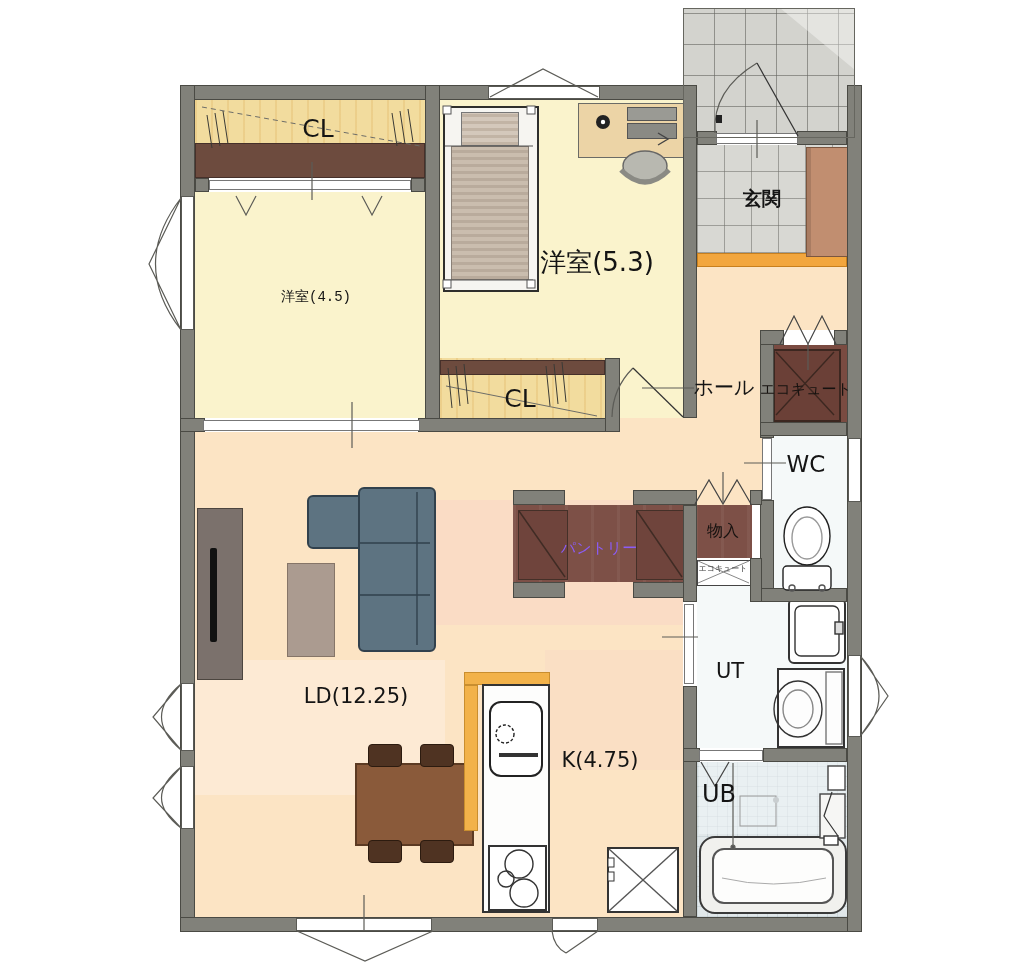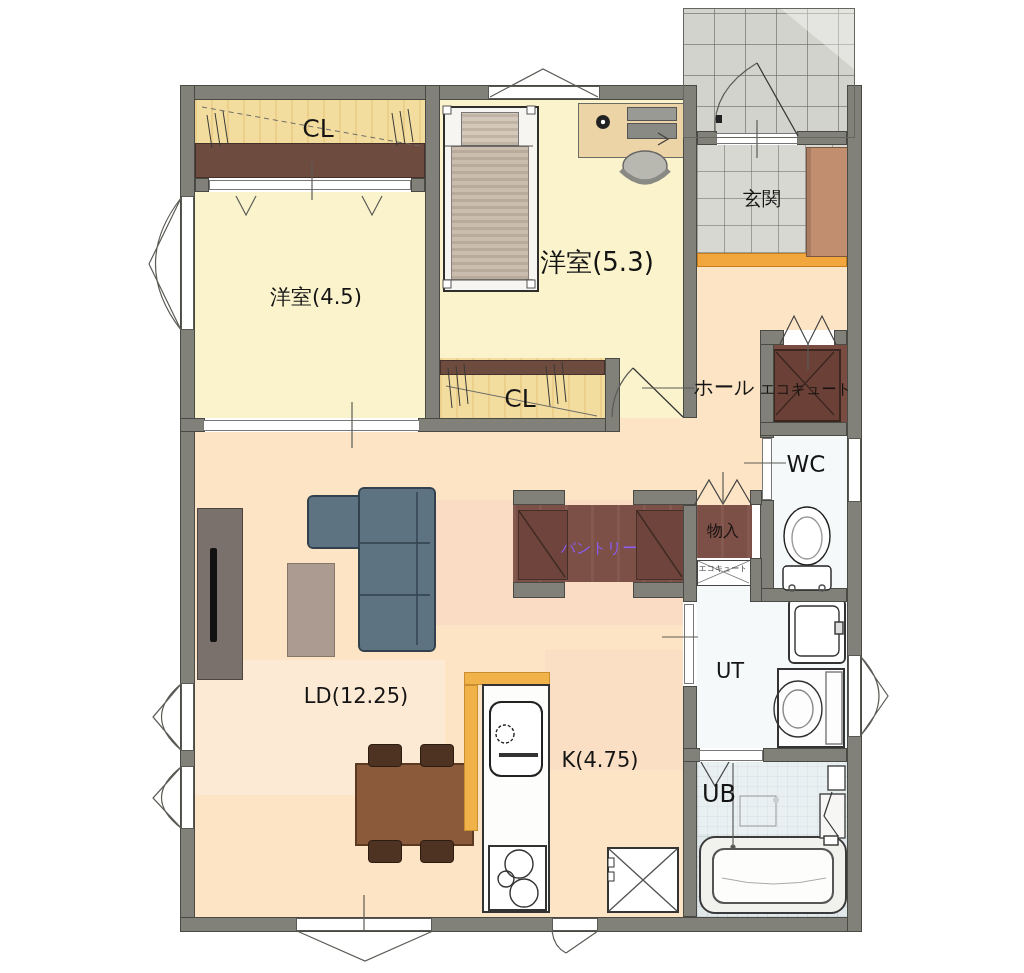--- a/index.html
+++ b/index.html
@@ -304,24 +304,24 @@
           <rect x="608" y="872" width="6" height="9" fill="#fff"></rect>
       </g>
 
       <rect x="716" y="115" width="6" height="8" fill="#222" stroke="none"></rect>
 
       <rect x="683.5" y="8.5" width="171" height="129" stroke="#66665f" stroke-width="1"></rect>
     </g>
   </svg>
 
   <div class="lbl" style="left:318px;top:128px;font-size:25px;">CL</div>
-  <div class="lbl" style="left:316px;top:297px;font-size:21px;">洋室(4.5)</div>
+  <div class="lbl" style="left:316px;top:297px;font-size:14px;font-family:Liberation Mono, monospace;">洋室(4.5)</div>
   <div class="lbl" style="left:597px;top:262px;font-size:26px;">洋室(5.3)</div>
   <div class="lbl" style="left:520px;top:398px;font-size:25px;">CL</div>
-  <div class="lbl" style="left:762px;top:198px;font-size:19px;">玄関</div>
+  <div class="lbl" style="left:762px;top:198px;font-size:19px;font-weight:bold;">玄関</div>
   <div class="lbl" style="left:724px;top:387px;font-size:20px;">ホール</div>
   <div class="lbl" style="left:806px;top:389px;font-size:15px;color:#161210;">エコキュート</div>
   <div class="lbl" style="left:806px;top:464px;font-size:23px;">WC</div>
   <div class="lbl" style="left:723px;top:531px;font-size:16px;color:#161210;text-align:right;">物入</div>
   <div class="lbl" style="left:599px;top:548px;font-size:15px;color:#8b5cf6;">パントリー</div>
   <div class="lbl" style="left:723px;top:569px;font-size:8px;color:#333;">エコキュート</div>
   <div class="lbl" style="left:356px;top:696px;font-size:21px;">LD(12.25)</div>
   <div class="lbl" style="left:600px;top:760px;font-size:21px;">K(4.75)</div>
   <div class="lbl" style="left:730px;top:671px;font-size:21px;">UT</div>
   <div class="lbl" style="left:719px;top:794px;font-size:24px;">UB</div>

